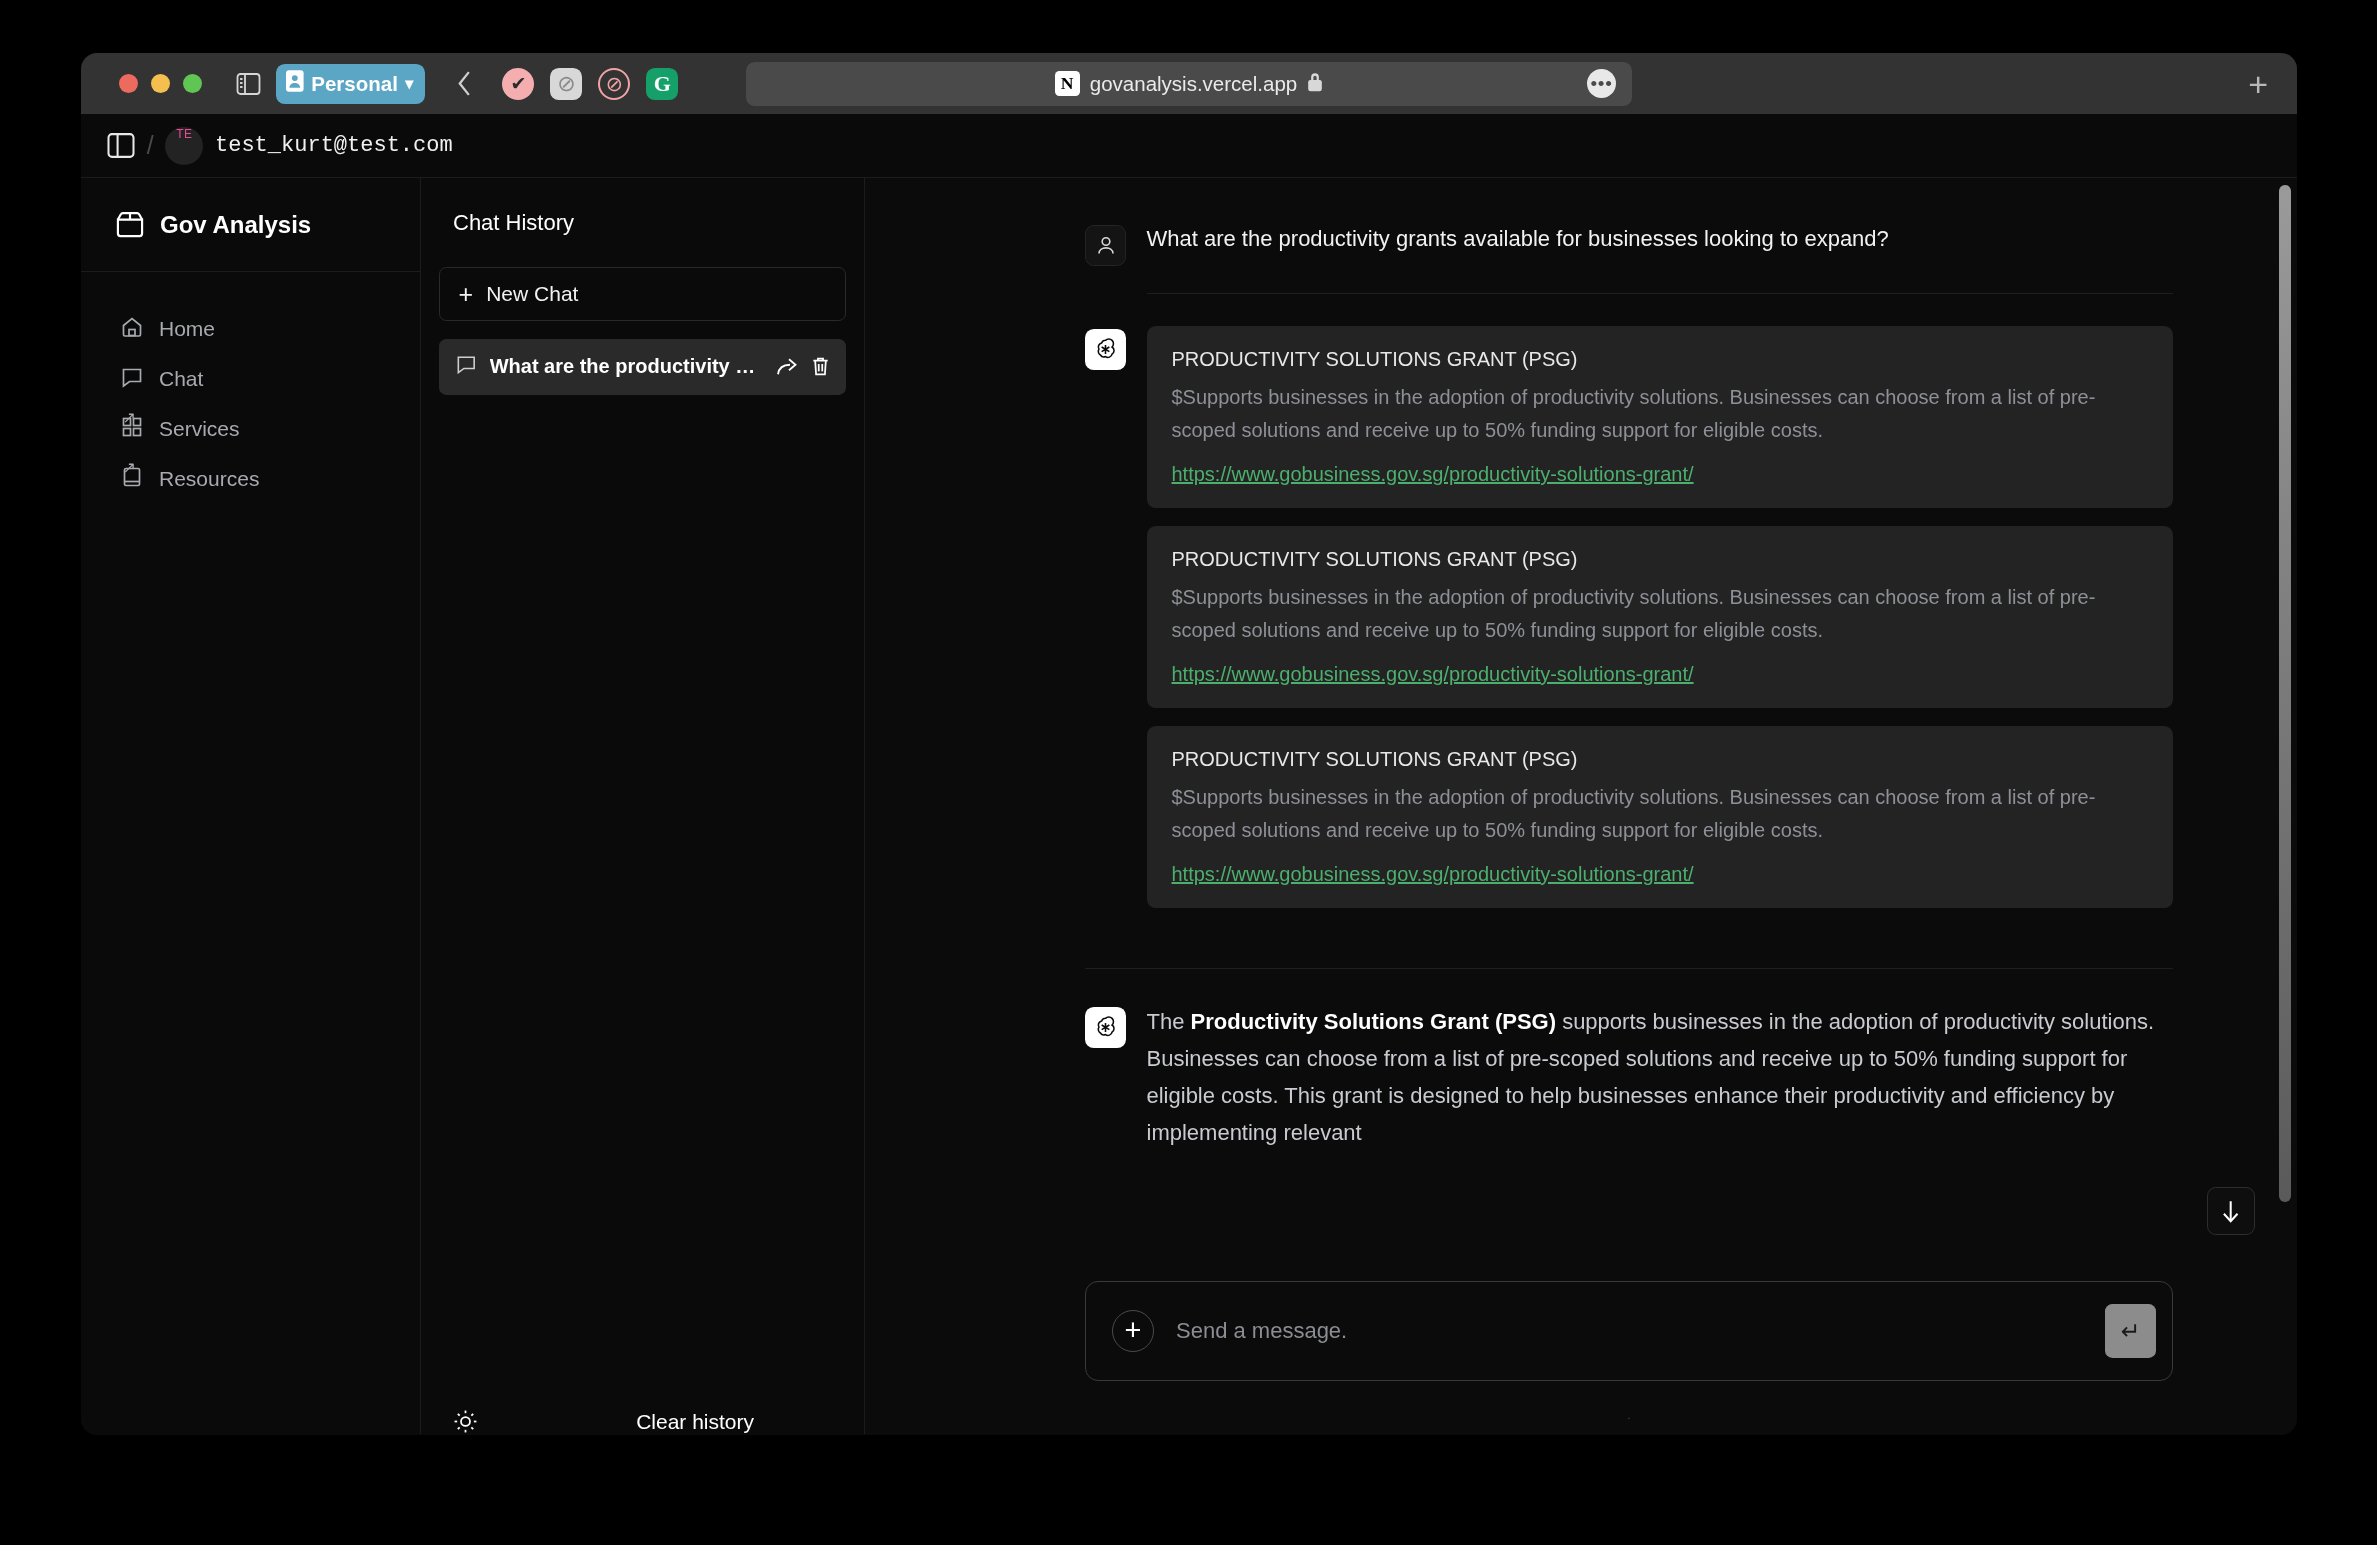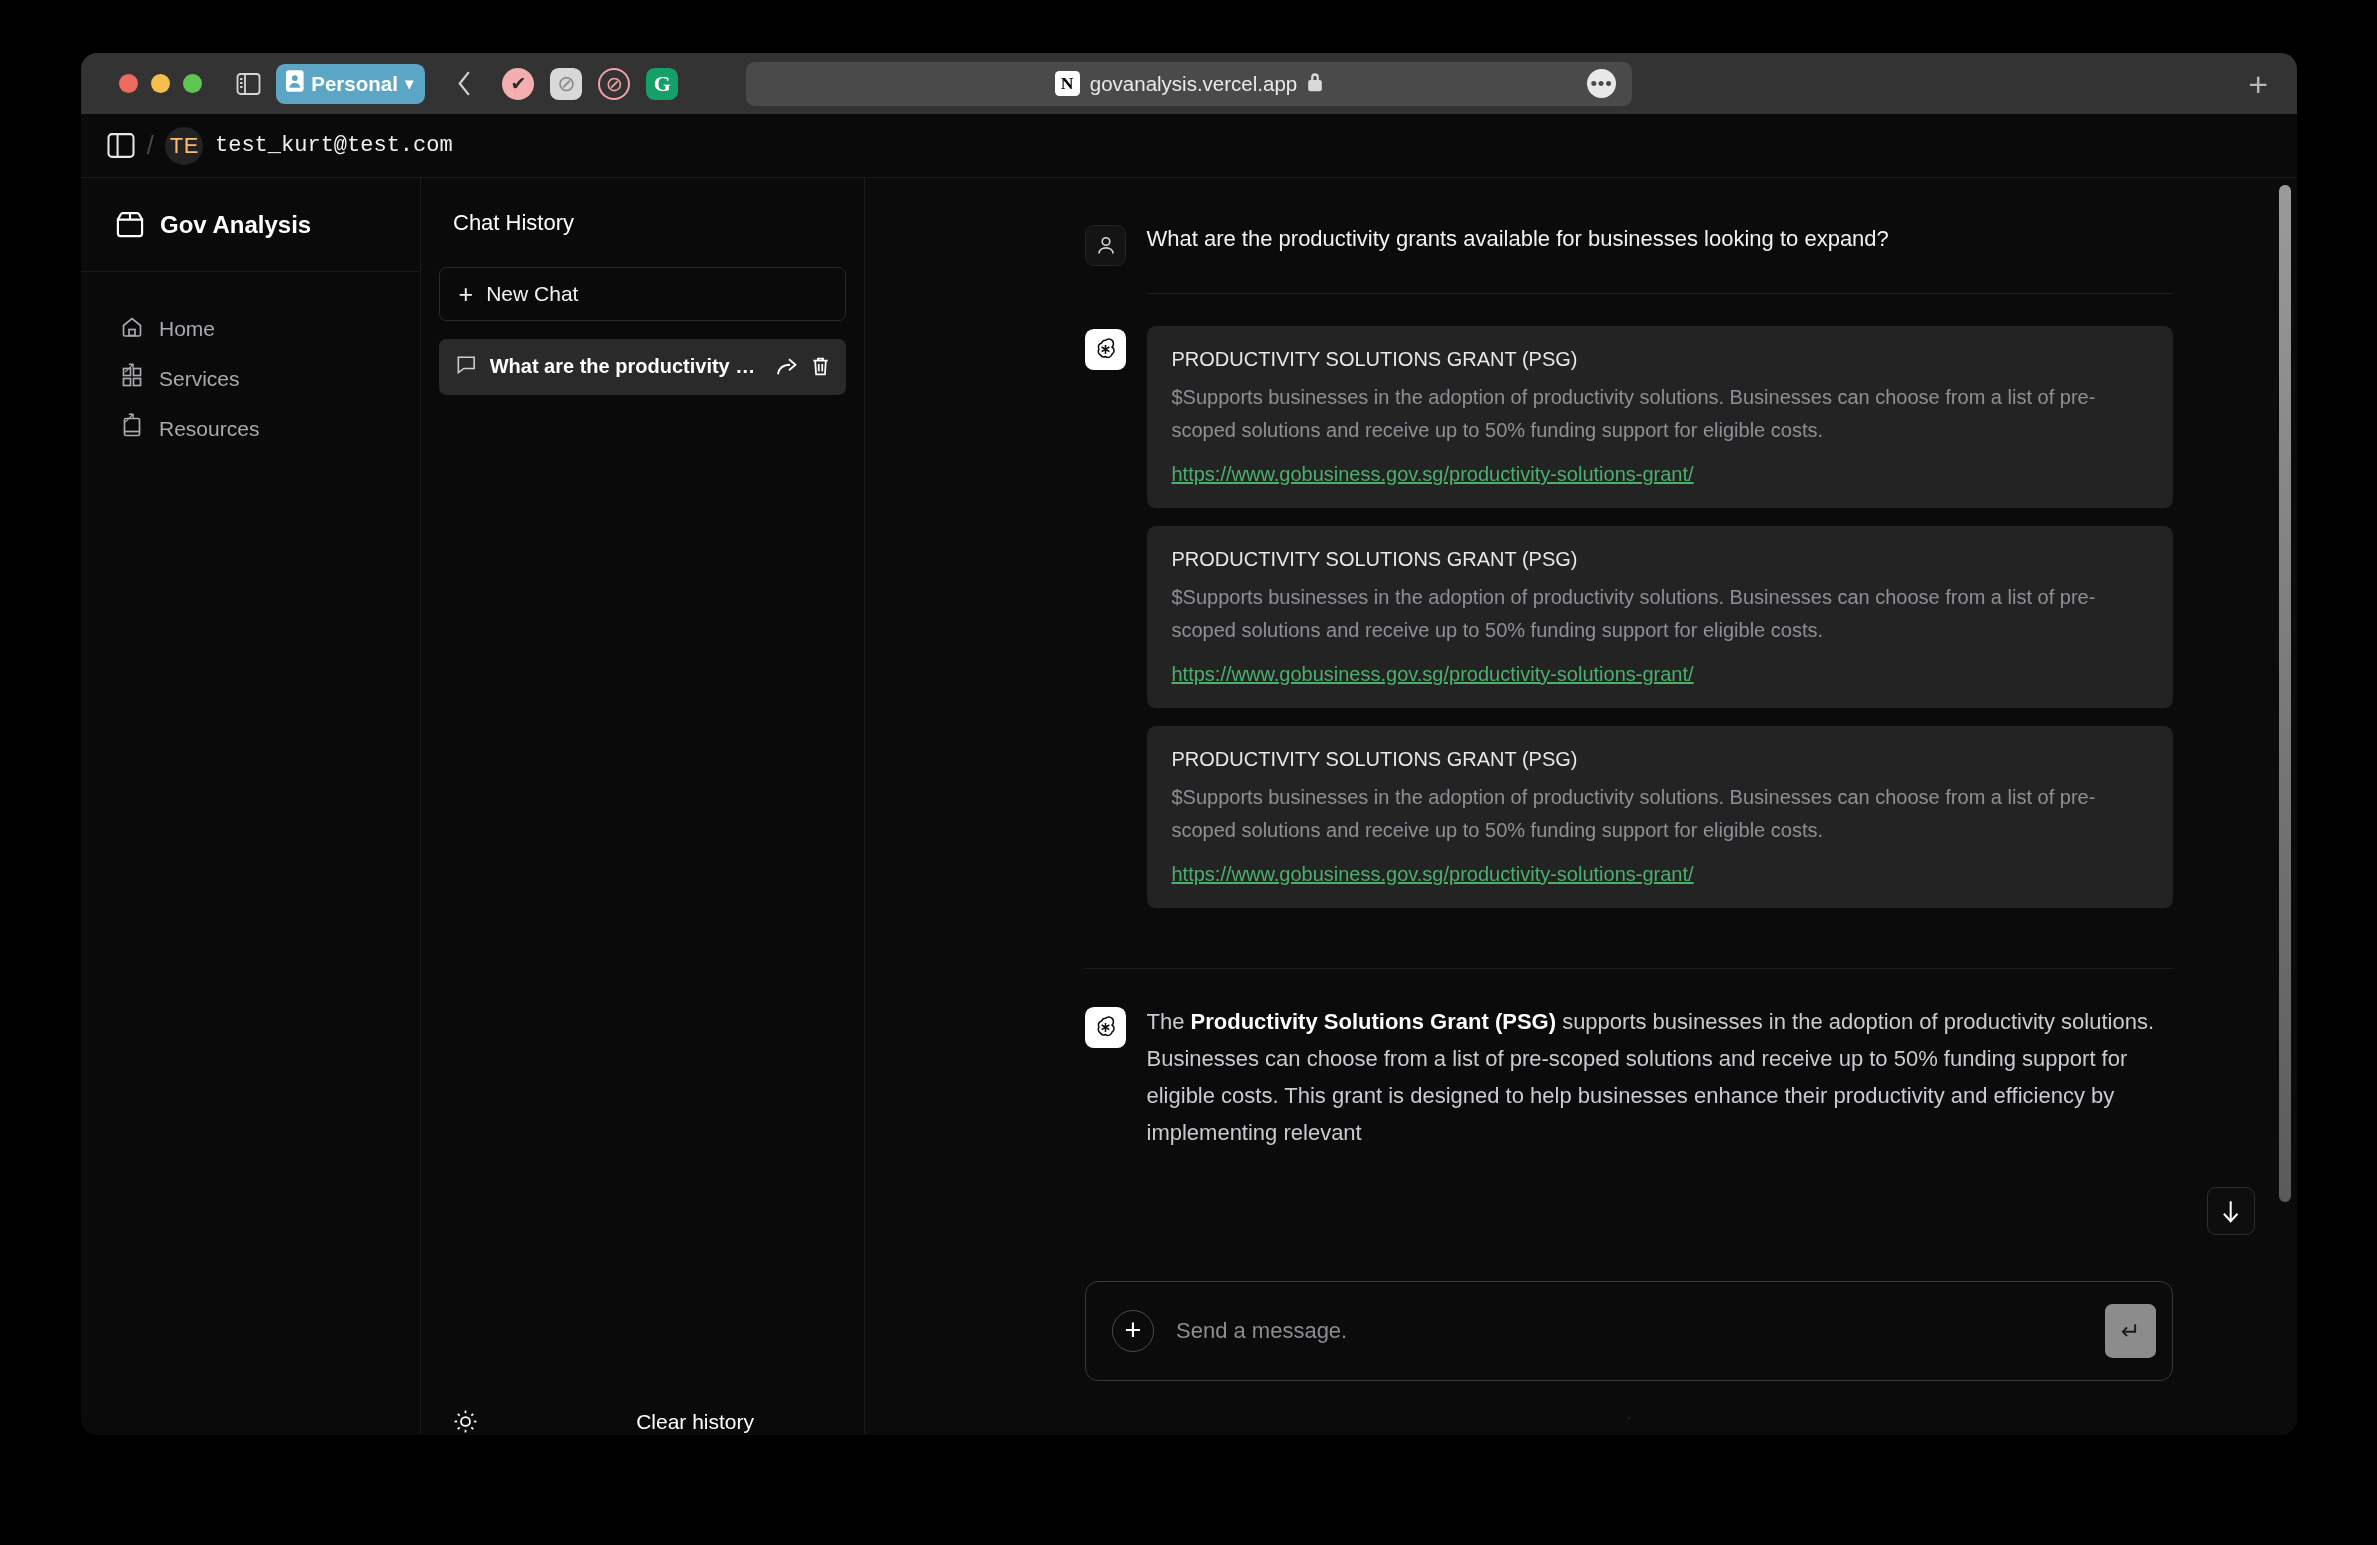--- a/index.html
+++ b/index.html
@@ -104,23 +104,23 @@
     background: #0a0a0a;
     border-bottom: 0.7px solid #1c1c1c;
     display: flex; align-items: center;
     padding-left: 26px;
     gap: 11.7px;
   }
   #sidebar-toggle-app { color: #e8e8e8; display: flex; }
   #bc-slash { color: #4a4a4a; font-size: 25px; font-weight: 300; }
   #avatar-te {
     width: 38px; height: 38px; border-radius: 50%;
-    background: #232323; color: #fdba74;
-    display: flex; align-items: center; justify-content: center;
-    font-size: 22px; letter-spacing: 0.4px;
+    background: #232323; color: #ec4899;
+    display: flex; align-items: flex-start; justify-content: center;
+    font-size: 12px; letter-spacing: 0.4px;
   }
   #bc-email { color: #f0f0f0; font-size: 22px; font-family: Liberation Mono, monospace; }
 
   
   #app-body { display: flex; height: calc(1382px - 61px - 65px); }
 
   
   #left-nav {
     width: 340px;
     background: #0a0a0a;
@@ -424,20 +424,28 @@
           <div class="nav-item">
             <span>
               <svg width="22" height="22" viewBox="0 0 22 22" fill="none" stroke="currentColor" stroke-width="1.7">
                 <path d="M2.5 9.5L11 2.5l8.5 7v9a1.5 1.5 0 01-1.5 1.5H4a1.5 1.5 0 01-1.5-1.5z"></path>
                 <rect x="8" y="13.5" width="6" height="6"></rect>
               </svg>
             </span>
             <span>Home</span>
           </div>
 
+          <div class="nav-item">
+            <span>
+              <svg width="22" height="22" viewBox="0 0 22 22" fill="none" stroke="currentColor" stroke-width="1.7">
+                <path d="M2.5 3.5h17v12h-11l-6 4.5z"></path>
+              </svg>
+            </span>
+            <span>Chat</span>
+          </div>
 
           <div class="nav-item">
             <span>
               <svg width="22" height="22" viewBox="0 0 22 22" fill="none" stroke="currentColor" stroke-width="1.7">
                 <rect x="2.5" y="2.5" width="7" height="7"></rect>
                   <rect x="12.5" y="2.5" width="7" height="7"></rect>
                 <rect x="2.5" y="12.5" width="7" height="7"></rect>
                   <rect x="12.5" y="12.5" width="7" height="7"></rect>
               </svg>
             </span>

